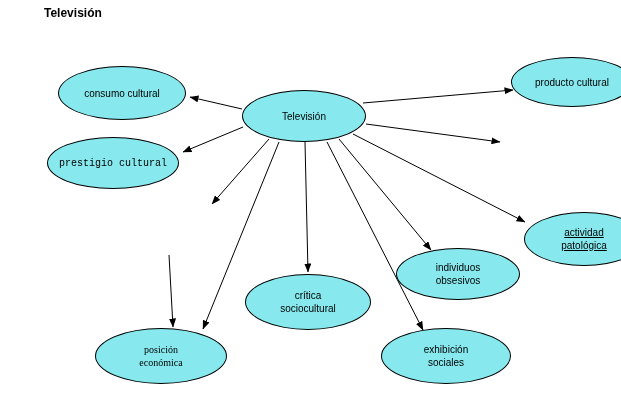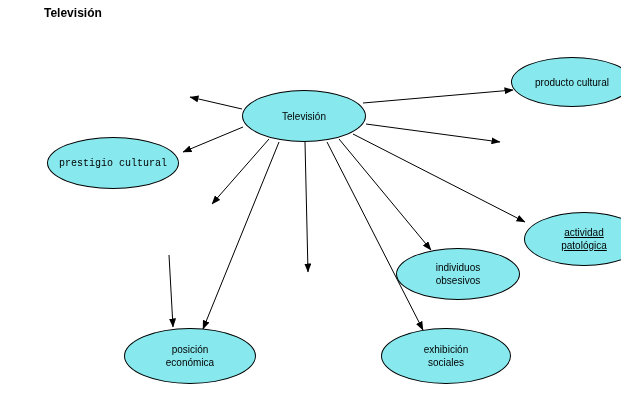--- a/index.html
+++ b/index.html
@@ -65,31 +65,38 @@
     <line x1="317" y1="134" x2="489" y2="222" stroke="#000" stroke-width="1" marker-end="url(#arrow)"></line>
     <line x1="330" y1="124" x2="464" y2="142" stroke="#000" stroke-width="1" marker-end="url(#arrow)"></line>
     <line x1="327" y1="103" x2="477" y2="90" stroke="#000" stroke-width="1" marker-end="url(#arrow)"></line>
     <line x1="133" y1="255" x2="137" y2="327" stroke="#000" stroke-width="1" marker-end="url(#arrow)"></line>
   </svg>
 
   <div class="node" style="left:206px; top:90px; width:124px; height:52px;">
     <span>Televisión</span>
   </div>
 
+  <div class="node" style="left:22px; top:66px; width:128px; height:54px;">
+    <span>consumo cultural</span>
+  </div>
 
   <div class="node" style="left:11px; top:137px; width:132px; height:52px;font-family:Liberation Mono, monospace;">
     <span>prestigio cultural</span>
   </div>
 
 
-  <div class="node" style="left:88px; top:328px; width:132px; height:56px;">
+  <div class="node" style="left:59px; top:328px; width:132px; height:56px;font-family:Liberation Serif, serif;">
     <span>posición
 económica</span>
   </div>
 
+  <div class="node" style="left:209px; top:274px; width:126px; height:56px;">
+    <span>crítica
+sociocultural</span>
+  </div>
 
   <div class="node" style="left:345px; top:328px; width:130px; height:56px;">
     <span>exhibición
 sociales</span>
   </div>
 
   <div class="node" style="left:360px; top:248px; width:124px; height:52px;">
     <span>individuos
 obsesivos</span>
   </div>

